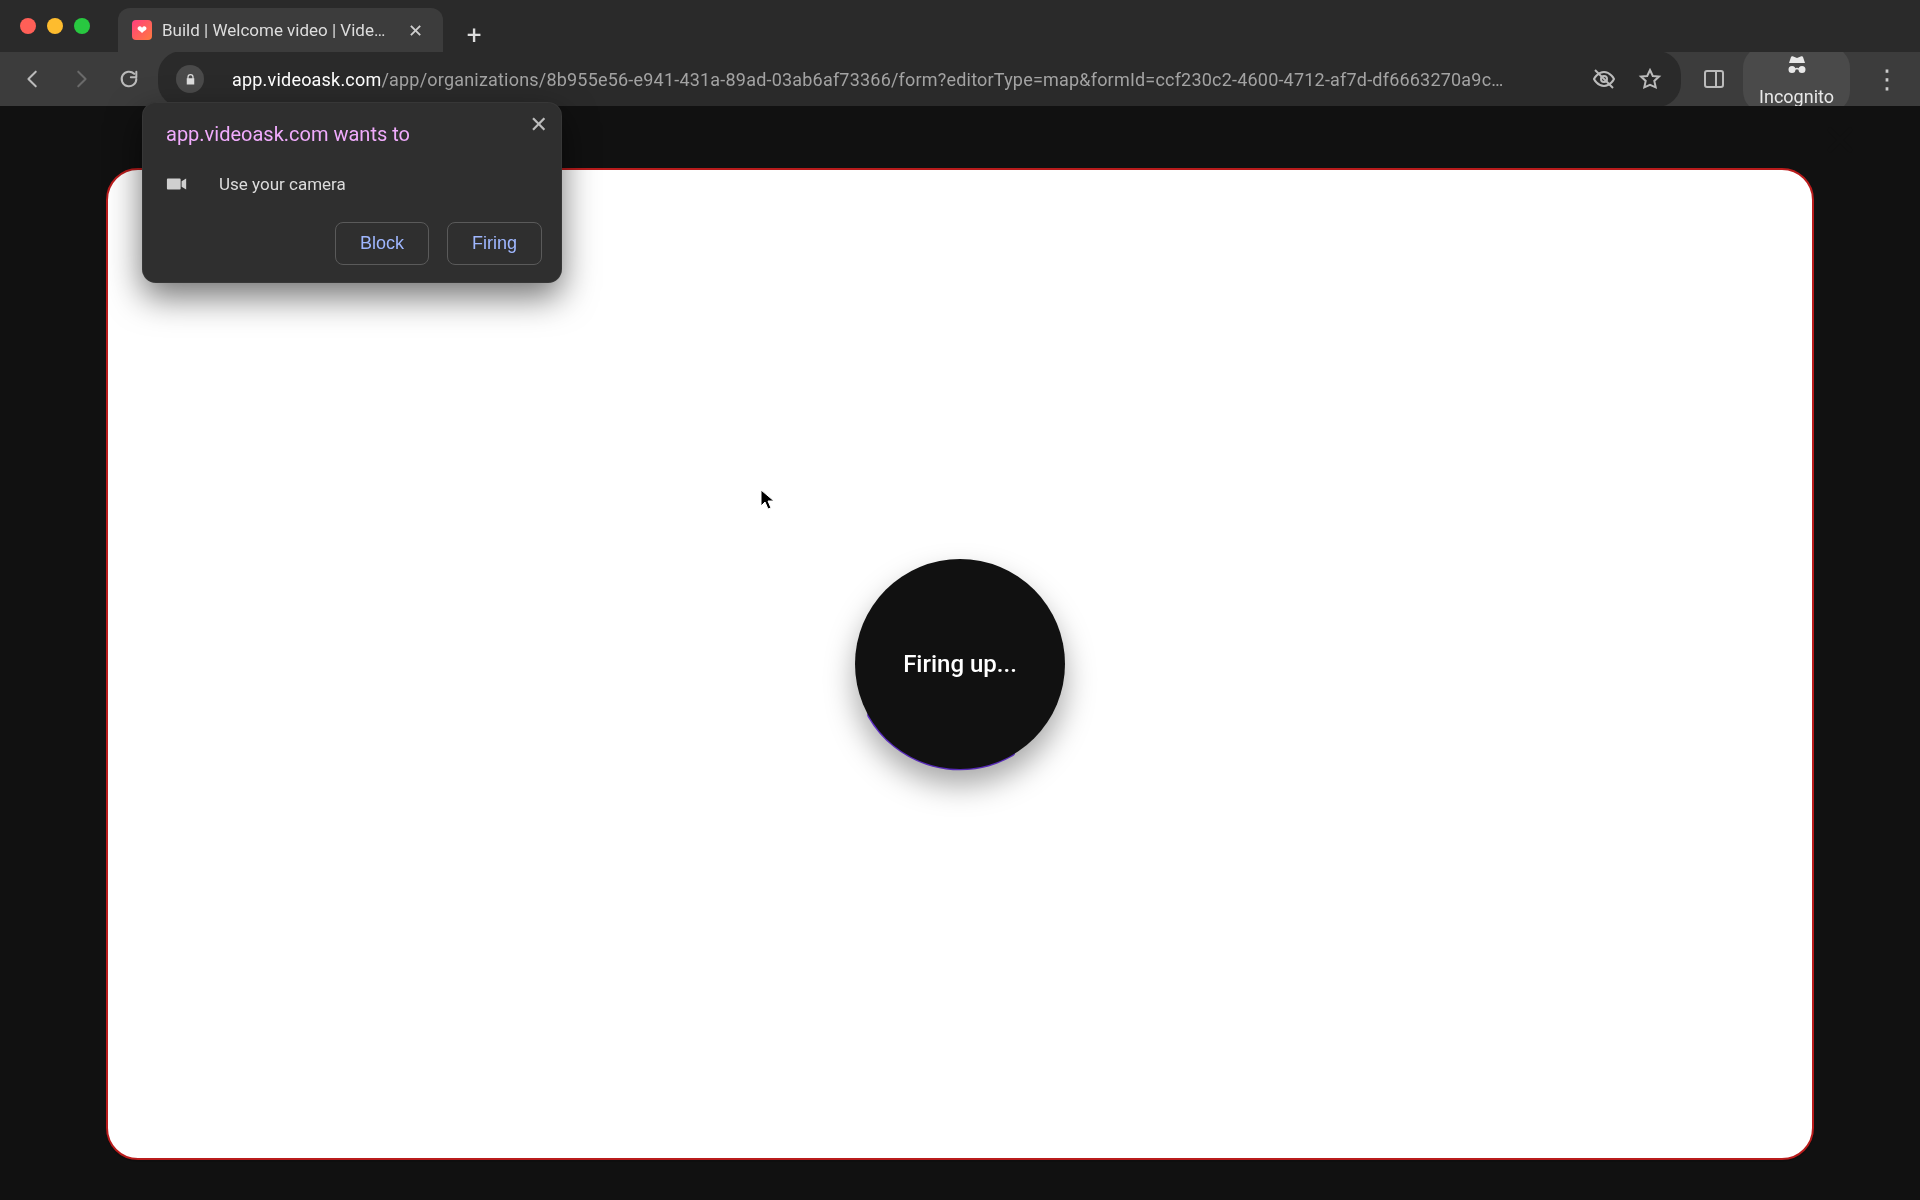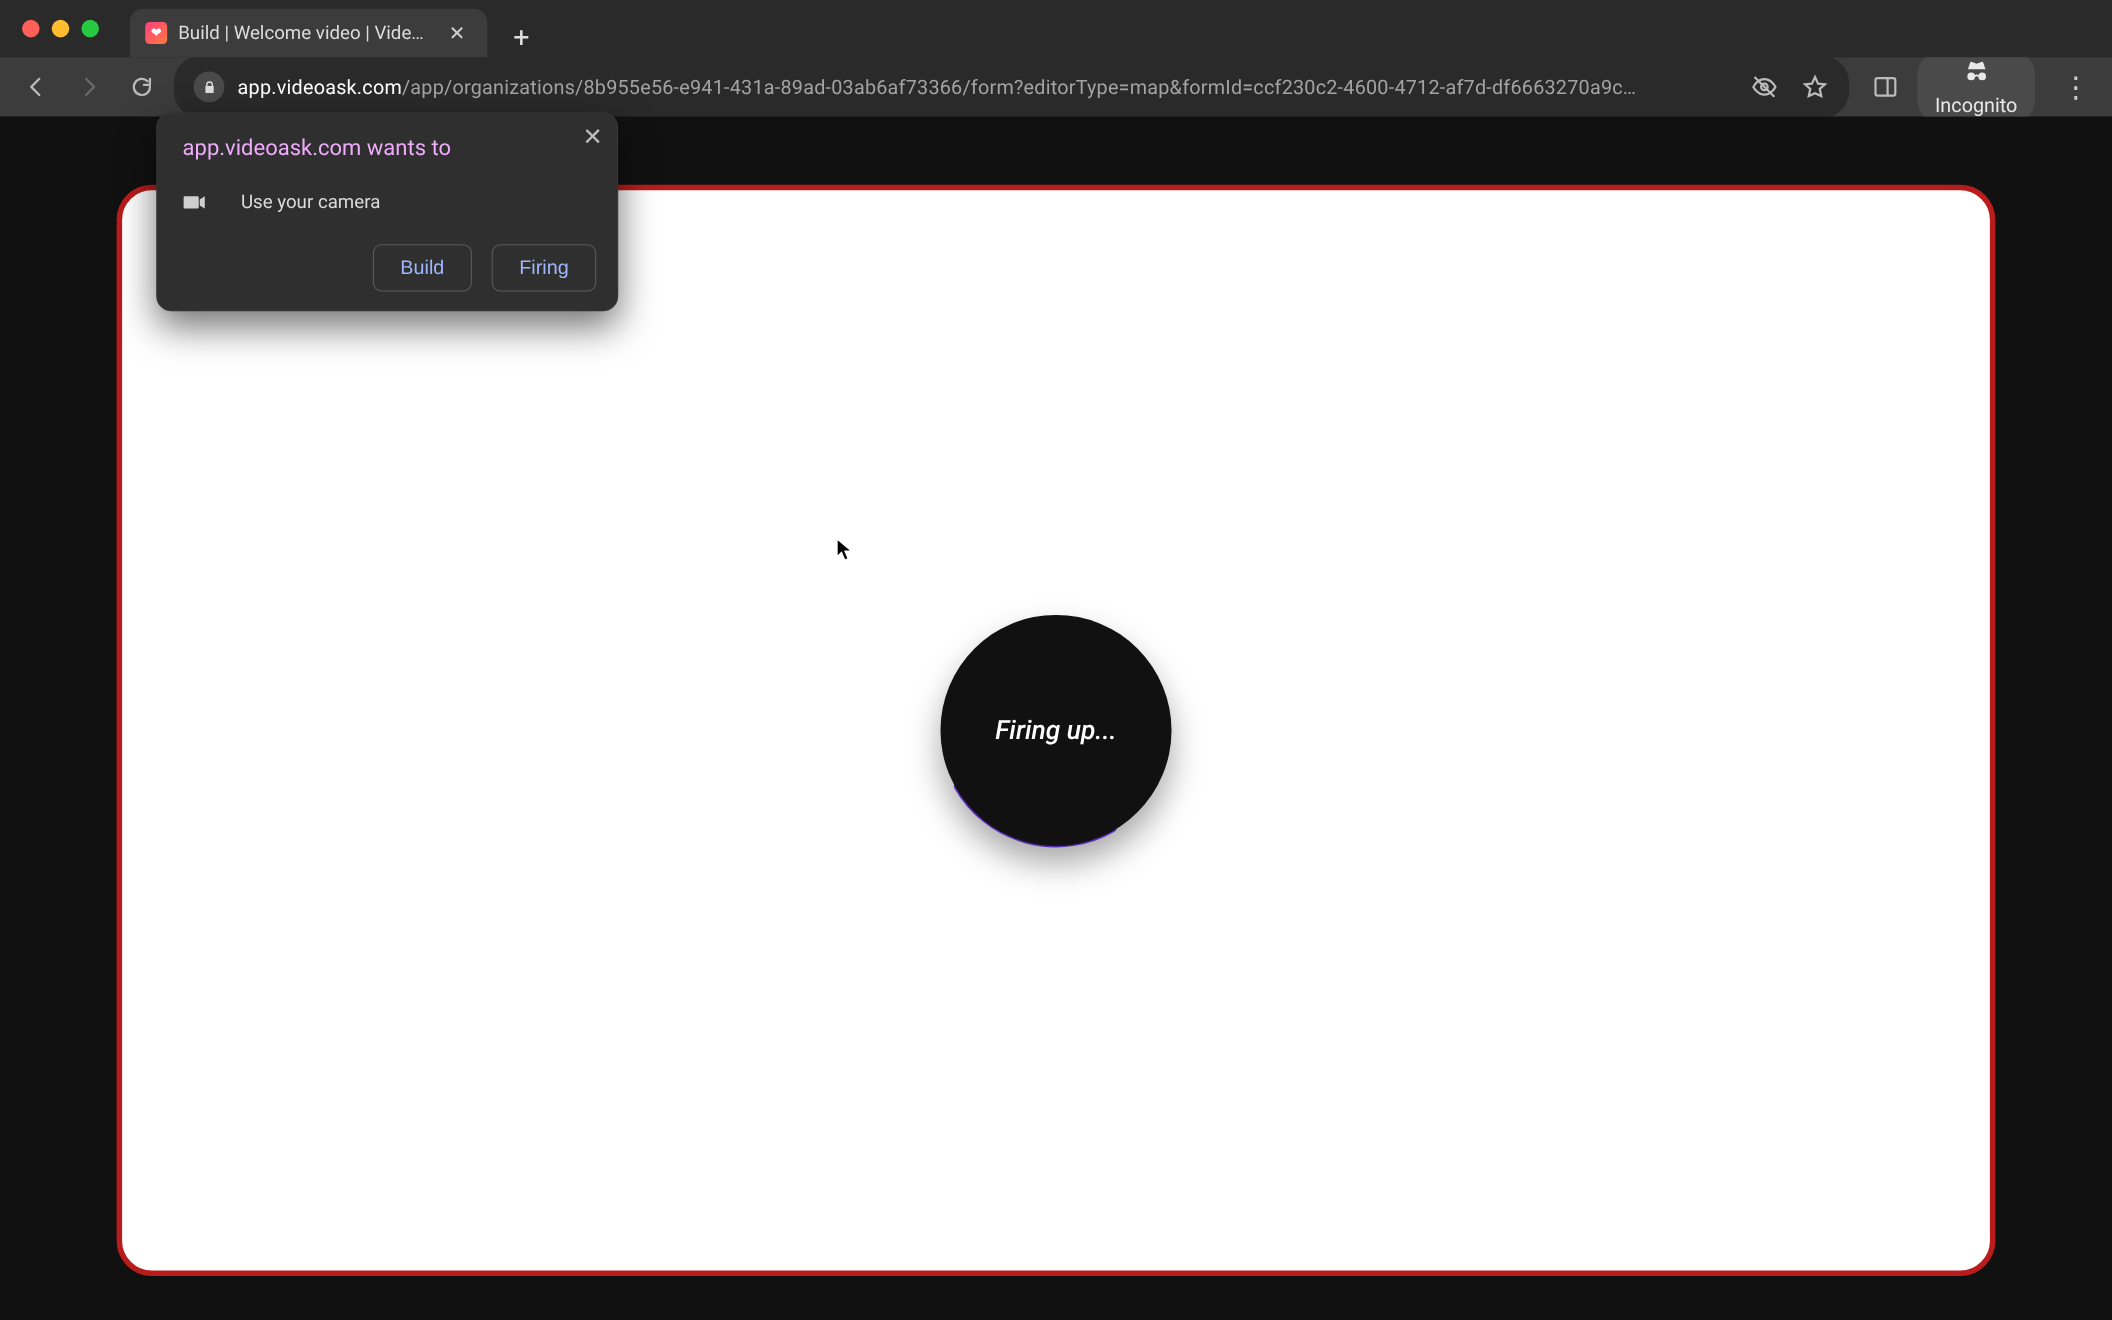--- a/index.html
+++ b/index.html
@@ -63,21 +63,21 @@
     display:flex;align-items:center;justify-content:center;
     color:#bbb; border-radius:50%; cursor:pointer;
   }
   .nav-btn svg { width:22px; height:22px; stroke:#bbb; fill:none; stroke-width:2.2; }
   .nav-btn.fwd svg { stroke:#6a6a6a; }
   .addrbar {
     flex:1; height:56px;
     background:#2a2a2a; border-radius:24px;
     display:flex; align-items:center;
     padding:0 18px; color:#d2d2d2; font-size:18px;
-    gap:12px; overflow:hidden;
+    gap:28px; overflow:hidden;
   }
   .lock-chip {
     display:flex;align-items:center;justify-content:center;
     width:28px;height:28px;border-radius:50%;
     background:#4a4a4a;
   }
   .lock-chip svg{width:15px;height:15px;fill:#ddd;}
   .addr-text{
     white-space:nowrap;
     letter-spacing:.2px;
@@ -100,23 +100,22 @@
   
   .viewport{
     position:absolute; left:0; right:0; top:106px; bottom:0;
     background:#111;
   }
   .app-card{
     position:absolute;
     left:106px; right:106px; top:62px; bottom:40px;
     background:#fff;
     border-radius:32px;
-    border:5px solid #b91c1c;
+    border:2px solid #b91c1c;
     box-shadow:0 2px 0 rgba(0,0,0,.15);
-    font-style:italic;
   }
   .card-close{
     position:absolute; top:-50px; right:-48px;
     width:40px;height:40px;
     display:flex;align-items:center;justify-content:center;
     cursor:pointer;
   }
   .card-close svg{width:34px;height:34px;stroke:#111;stroke-width:3.5;fill:none;}
   .card-close-sub{
     position:absolute;right:-46px;top:-8px;
@@ -284,21 +283,21 @@
   <div class="perm-pop">
     <span class="pop-close">✕</span>
     <div class="perm-title">app.videoask.com wants to</div>
     <div class="perm-row">
       <svg viewBox="0 0 24 16">
         <path d="M2 2h13a1 1 0 0 1 1 1v10a1 1 0 0 1-1 1H2a1 1 0 0 1-1-1V3a1 1 0 0 1 1-1zm15 3l5-3v12l-5-3V5z"></path>
       </svg>
       <span>Use your camera</span>
     </div>
     <div class="perm-actions">
-      <button class="perm-btn">Build</button>
+      <button class="perm-btn">Block</button>
       <button class="perm-btn">Firing</button>
     </div>
   </div>
 
   <div class="cursor">
     <svg viewBox="0 0 16 22">
         <path d="M1 1l0 16 4-4 3 7 3-1-3-7 6 0z" fill="#000" stroke="#fff" stroke-width="1"></path>
       </svg>
   </div>
 

